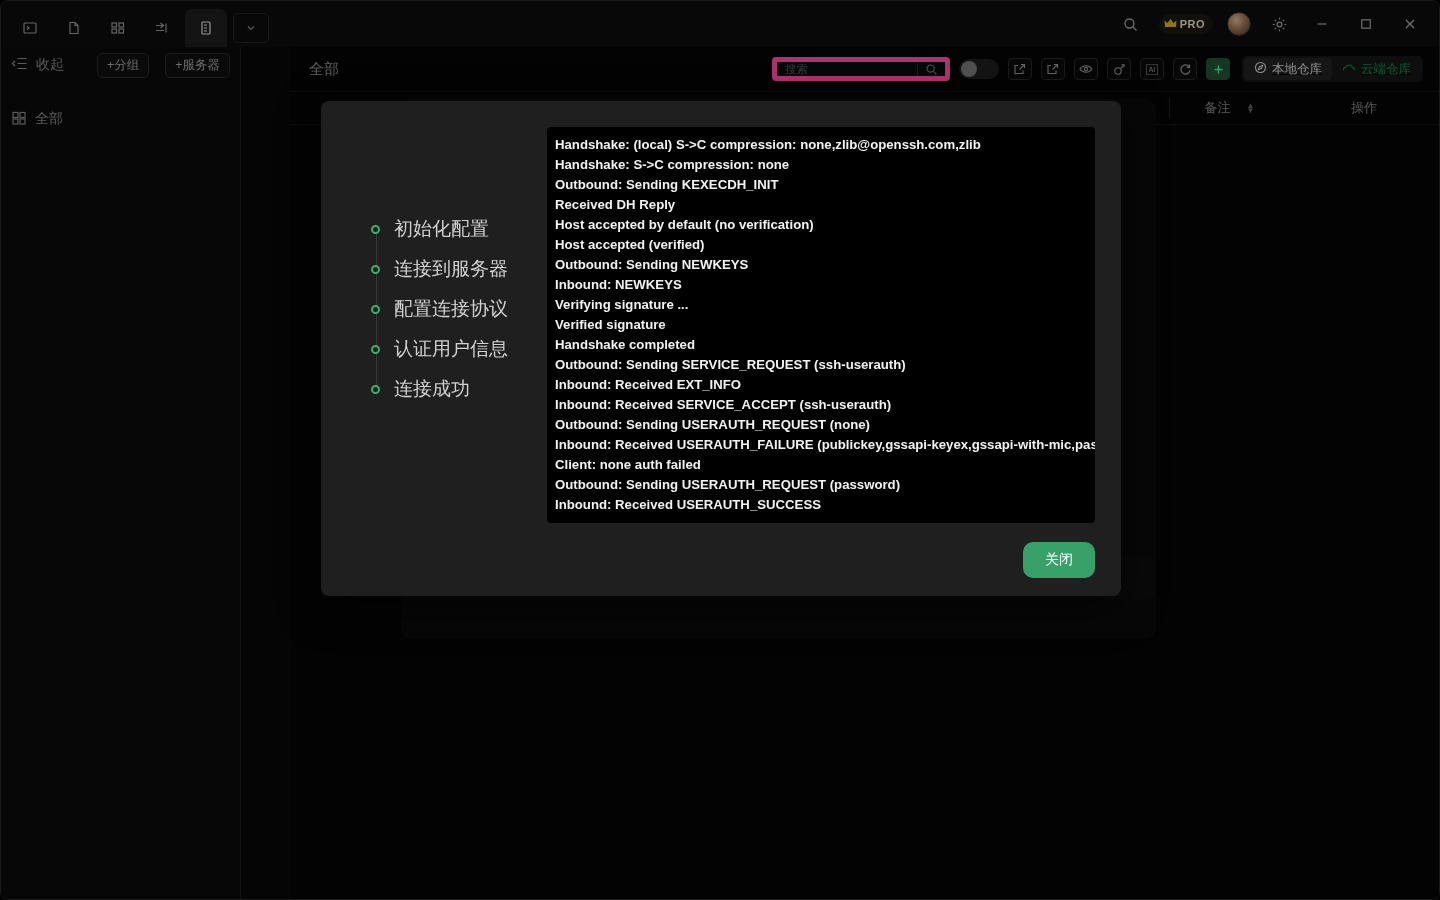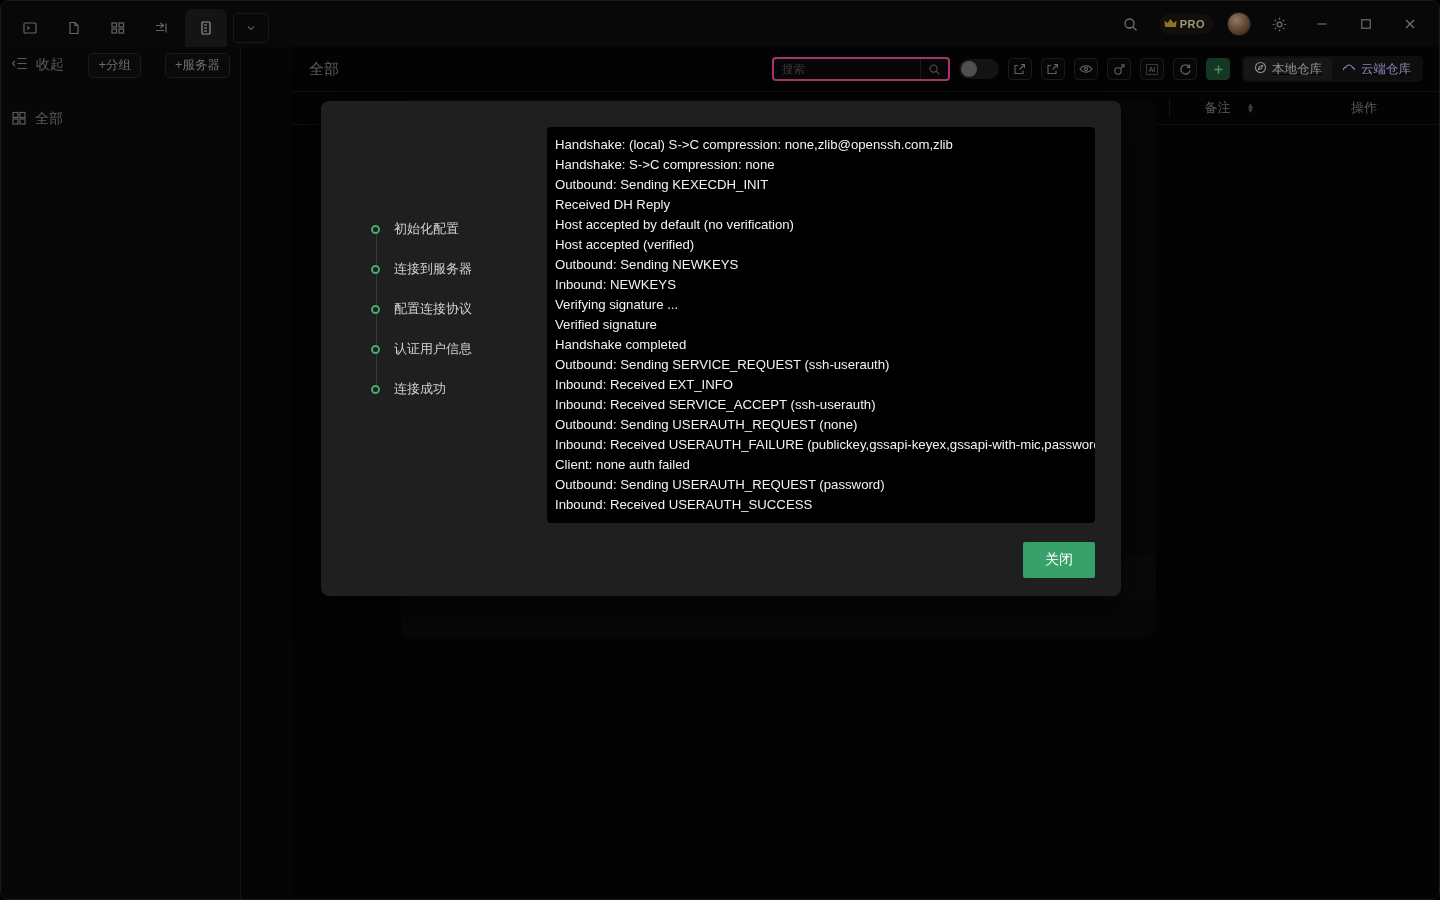--- a/index.html
+++ b/index.html
@@ -64,40 +64,40 @@
   .sidebar {
     position: absolute; top: 46px; left: 0; width: 240px; bottom: 0;
     background: #0b0b0b;
     border-right: 1px solid #1a1a1a;
   }
   .side-row {
     display: flex; align-items: center; height: 36px;
     padding: 0 10px; gap: 8px; color: #7e7e7e; font-size: 14px;
   }
   .side-row .lbl { font-size: 14px; }
-  .side-actions { margin-left: auto; display: flex; gap: 24px; font-family: Liberation Mono, monospace; }
+  .side-actions { margin-left: auto; display: flex; gap: 16px; }
   .chip {
     border: 1px solid #262626; border-radius: 5px;
     padding: 3px 9px; font-size: 12.5px; color: #989898; background: #0e0e0e;
     white-space: nowrap;
   }
   .side-all { margin-top: 18px; }
 
   
   .main { position: absolute; top: 46px; left: 290px; right: 0; bottom: 0; background: #050505; }
   .main-header {
     display: flex; align-items: center; height: 44px; padding: 0 16px 0 18px;
   }
   .main-title { color: #808080; font-size: 15px; }
   .header-tools { margin-left: auto; display: flex; align-items: center; gap: 9px; }
 
   .searchbox {
     display: flex; align-items: center;
     width: 178px; height: 24px;
-    border: 2px solid #ec4899; border-radius: 4px; background: #0b0b0b;
+    border: 5px solid #ec4899; border-radius: 4px; background: #0b0b0b;
   }
   .searchbox .ph { flex: 1; padding-left: 8px; font-size: 11.5px; color: #4e4e4e; }
   .searchbox .sbtn {
     width: 28px; height: 100%; display: flex; align-items: center; justify-content: center;
     border-left: 1px solid #242424; color: #6d6d6d;
   }
   .toggle {
     width: 40px; height: 20px; border-radius: 10px; background: #1c1c1c;
     display: flex; align-items: center; padding: 2px;
   }
@@ -108,21 +108,21 @@
     font-size: 10px; background: #0b0b0b;
   }
   .tool-sq.green { background: #1d4b31; border-color: #1d4b31; color: #3fbf74; font-size: 16px; }
   .repo-group {
     display: flex; align-items: center; height: 26px;
     background: #141414; border-radius: 5px; padding: 2px; margin-left: 3px; text-decoration: underline;
   }
   .repo {
     display: flex; align-items: center; gap: 5px;
     height: 22px; padding: 0 10px; border-radius: 4px;
-    font-size: 12.5px; color: #c4b5fd;
+    font-size: 12.5px; color: #15803d;
   }
   .repo.active { background: #1f1f1f; color: #cacaca; }
 
   .table-head {
     display: flex; align-items: center; height: 34px;
     border-top: 1px solid #141414; border-bottom: 1px solid #141414;
     color: #7c7c7c; font-size: 13px;
   }
   .th { display: flex; align-items: center; gap: 16px; justify-content: center; }
   .th.remark { width: 120px; margin-left: auto; border-left: 1px solid #1c1c1c; height: 20px; }
@@ -153,38 +153,38 @@
   .step { display: flex; align-items: center; height: 40px; position: relative; }
   .step-dot {
     width: 9px; height: 9px; border-radius: 50%;
     border: 2px solid #3fae6a; background: #1f1f1f;
     margin-left: 24px; flex: none; z-index: 2;
   }
   .step-line {
     position: absolute; left: 28.5px; top: 102px; width: 1px; height: 160px;
     background: #3b3b3b; z-index: 1;
   }
-  .step-label { margin-left: 14px; color: #d2d2d2; font-size: 13px; }
+  .step-label { margin-left: 14px; color: #d2d2d2; font-size: 19px; }
 
   .logpanel {
     flex: 1; background: #000000; border-radius: 4px;
     padding: 8px 6px 8px 6px; overflow: hidden;
     max-height: 408px;
   }
   .logline {
     color: #f2f2f2; font-size: 13.2px; line-height: 20px;
-    white-space: nowrap; padding-left: 2px;
+    white-space: nowrap; padding-left: 2px; font-weight: bold;
   }
   .modal-footer {
     height: 80px; display: flex; align-items: center; justify-content: flex-end;
     padding-right: 26px;
   }
   .btn-close {
     background: #38a169; color: #ffffff;
-    border: none; border-radius: 2px;
+    border: none; border-radius: 10px;
     padding: 9px 22px; font-size: 14px; cursor: pointer;
     font-family: "Liberation Sans", sans-serif;
   }
 </style>
 </head>
 <body>
 
 <div class="app">
 
   <div class="titlebar">

